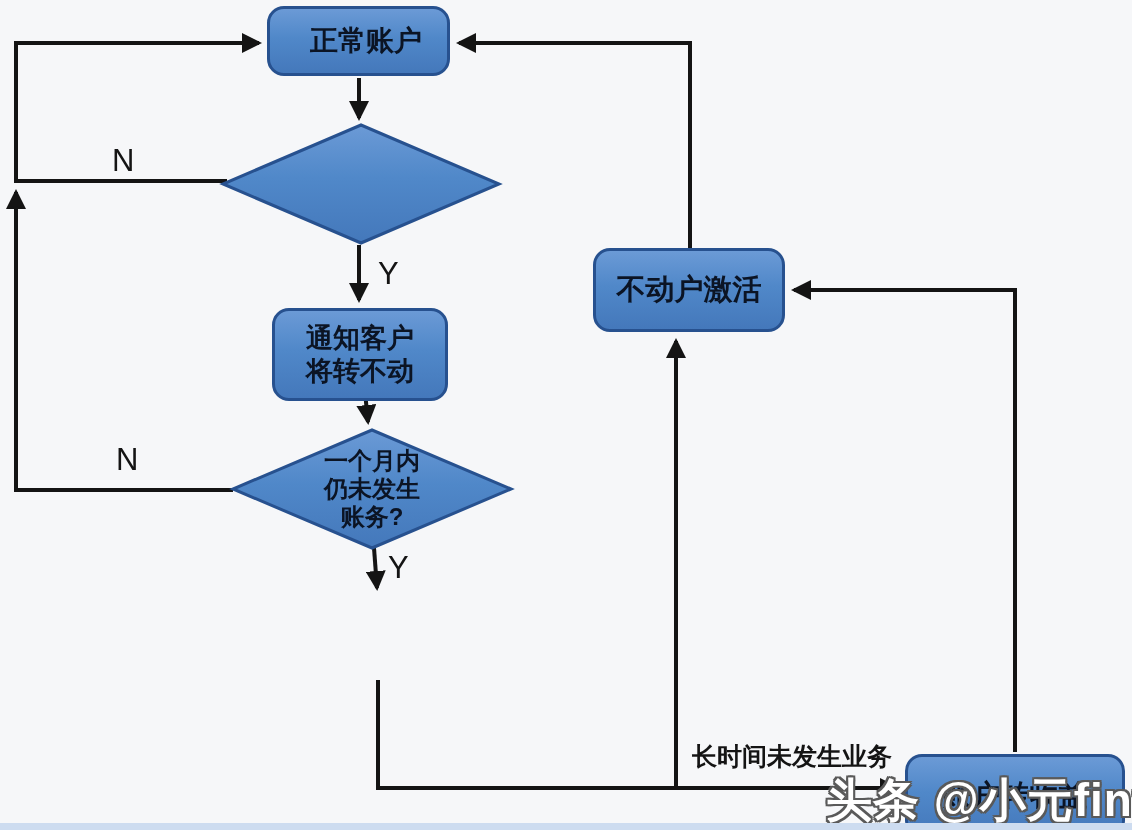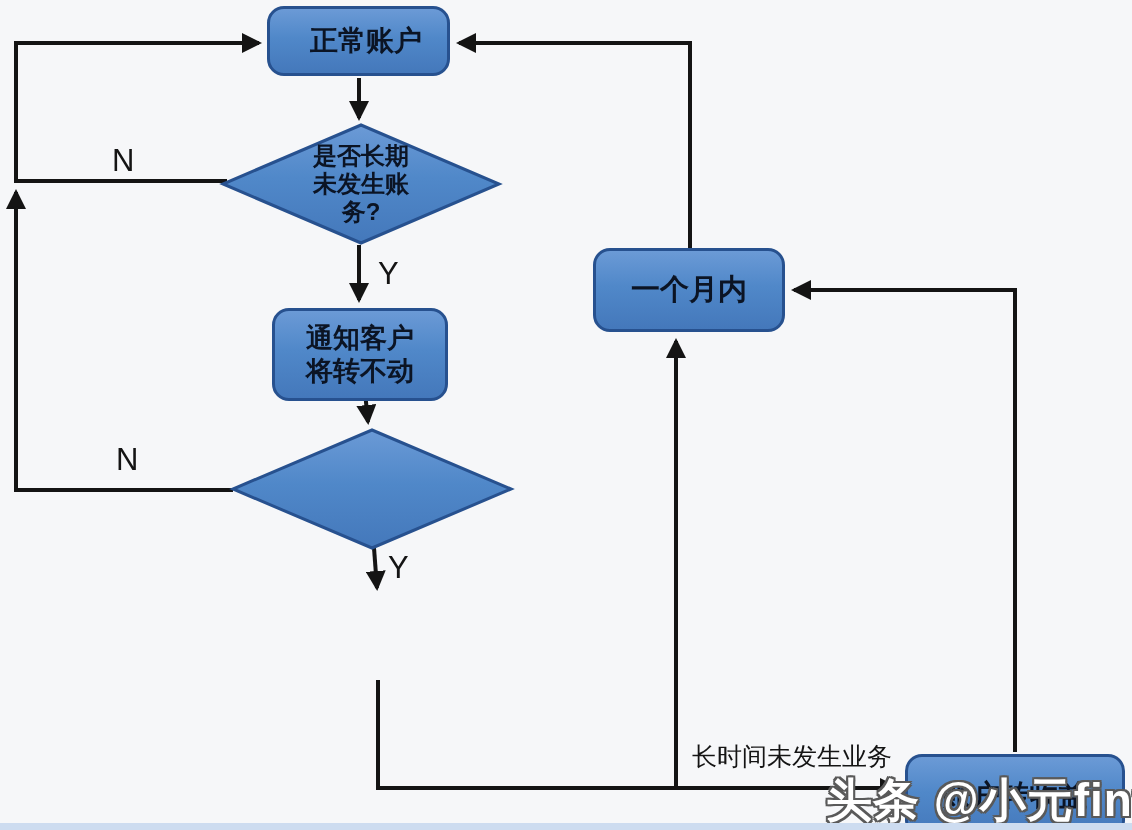--- a/index.html
+++ b/index.html
@@ -21,21 +21,21 @@
     box-sizing:border-box;
   }
   .diamond-text{
     position:absolute;display:flex;align-items:center;justify-content:center;
     color:#0b1424;font-weight:bold;text-align:center;white-space:pre-line;
     line-height:1.16;pointer-events:none;
   }
   .edge-label{
     position:absolute;color:#141414;font-weight:normal;
   }
-  .edge-label.bold{font-weight:normal;}
+  .edge-label.bold{font-weight:bold;}
   .watermark{
     position:absolute;left:826px;top:770px;
     font-size:46px;font-weight:bold;color:#ffffff;letter-spacing:1px;
     text-shadow:
       2px 0 0 #5a5a5a,-2px 0 0 #5a5a5a,0 2px 0 #5a5a5a,0 -2px 0 #5a5a5a,
       2px 2px 0 #5a5a5a,-2px 2px 0 #5a5a5a,2px -2px 0 #5a5a5a,-2px -2px 0 #5a5a5a;
     white-space:nowrap;
   }
   .bottom-strip{
     position:absolute;left:0;bottom:0;width:1132px;height:7px;
@@ -85,28 +85,28 @@
     <polygon points="361,125 499,184 361,243 223,184" fill="url(#nodeGrad)" stroke="#27518f" stroke-width="3"></polygon>
     <polygon points="372,430 511,489 372,548 233,489" fill="url(#nodeGrad)" stroke="#27518f" stroke-width="3"></polygon>
   </svg>
 
   <div class="node" style="left:267px;top:6px;width:183px;height:70px;font-size:28px;padding-left:15px;">正常账户</div>
 
   <div class="node" style="left:272px;top:308px;width:176px;height:93px;font-size:27px;">通知客户
 将转不动</div>
 
 
-  <div class="node" style="left:593px;top:248px;width:192px;height:84px;font-size:29px;">一个月内</div>
+  <div class="node" style="left:593px;top:248px;width:192px;height:84px;font-size:29px;">不动户激活</div>
 
   <div class="node" style="left:905px;top:754px;width:220px;height:84px;font-size:29px;">账户转收益</div>
 
-  <div class="diamond-text" style="left:261px;top:134px;width:200px;height:100px;font-size:24px;">是否长期
-未发生账
-务?</div>
 
+  <div class="diamond-text" style="left:272px;top:439px;width:200px;height:100px;font-size:24px;">一个月内
+仍未发生
+账务?</div>
 
   <div class="edge-label" style="left:112px;top:143px;font-size:31px;">N</div>
 
   <div class="edge-label" style="left:116px;top:442px;font-size:31px;">N</div>
 
   <div class="edge-label" style="left:378px;top:256px;font-size:31px;">Y</div>
 
   <div class="edge-label" style="left:388px;top:550px;font-size:31px;">Y</div>
 
   <div class="edge-label bold" style="left:692px;top:740px;font-size:25px;">长时间未发生业务</div>

